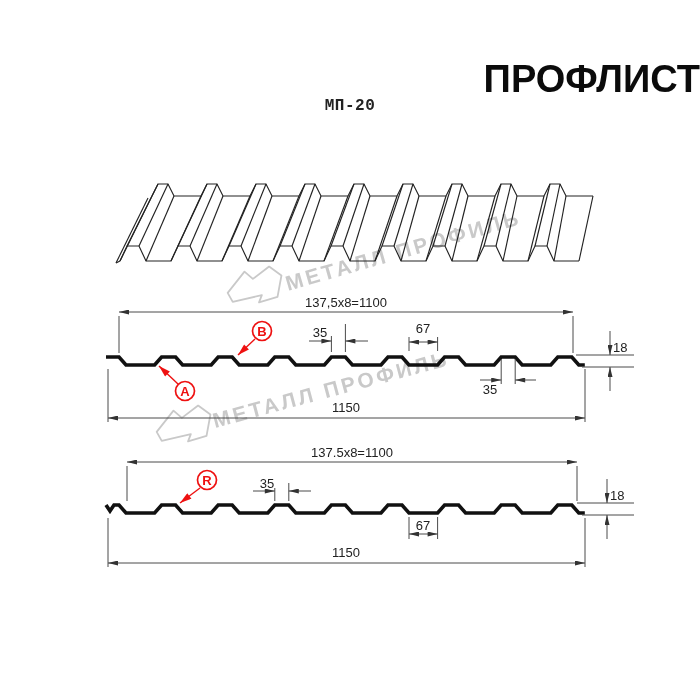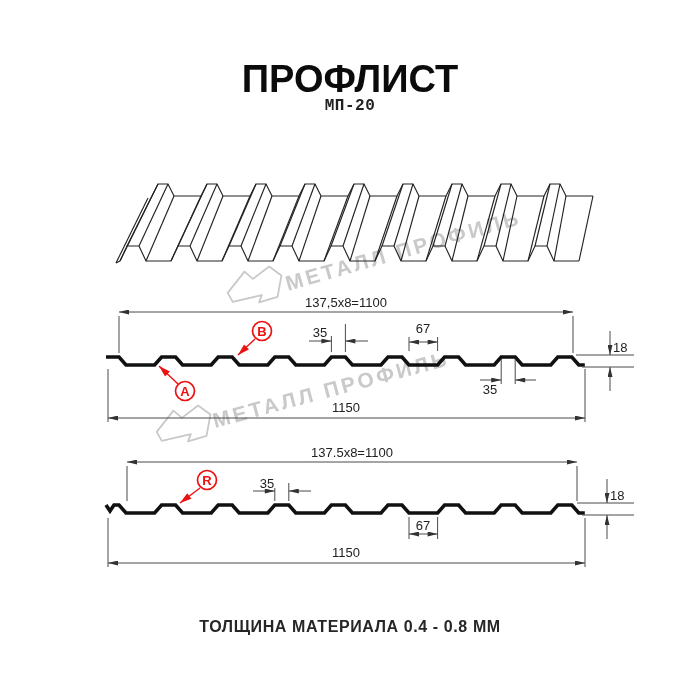--- a/index.html
+++ b/index.html
@@ -1,18 +1,18 @@
 <!DOCTYPE html>
 <html><head>
 <meta charset="utf-8">
 <style>
   html,body{margin:0;padding:0;background:#fff;}
   .page{position:relative;width:700px;height:700px;background:#ffffff;overflow:hidden;
         font-family:"Liberation Sans",sans-serif;}
-  .title{position:absolute;top:58px;left:0;width:700px;text-align:center;
+  .title{position:absolute;top:58px;left:0;width:700px;text-align:right;
          font-size:38px;font-weight:800;letter-spacing:0px;color:#0b0b0b;margin:0;}
   .subtitle{position:absolute;top:97px;left:0;width:700px;text-align:center;
          font-size:16px;font-weight:700;letter-spacing:.5px;color:#222;margin:0;font-family:Liberation Mono, monospace;}
   .footer{position:absolute;top:618px;left:0;width:700px;text-align:center;
          font-size:16px;font-weight:700;letter-spacing:.6px;color:#262626;margin:0;}
   svg.draw{position:absolute;left:0;top:0;width:700px;height:700px;}
   .thin{stroke:#4a4a4a;stroke-width:1;fill:none;}
   .thick{stroke:#111;stroke-width:3.6;fill:none;stroke-linejoin:miter;}
   .dimtxt{font-family:"Liberation Sans",sans-serif;font-size:13px;fill:#222;}
   .redln{stroke:#ee1111;stroke-width:1.4;fill:none;}
@@ -175,14 +175,13 @@
       <text class="dimtxt" x="346" y="557" text-anchor="middle">1150</text>
 
       <g>
         <line class="redln" x1="200" y1="488" x2="180" y2="503" marker-end="url(#arrR)"></line>
         <circle class="redcirc" cx="207" cy="480" r="9.5"></circle>
         <text class="redtxt" x="207" y="485" text-anchor="middle">R</text>
       </g>
     </g>
   </svg>
 
-  <div class="footer">ТОЛЩИНА МАТЕРИАЛА 0.4 - 0.8 ММ</div>
 </div>
 
 </body></html>

